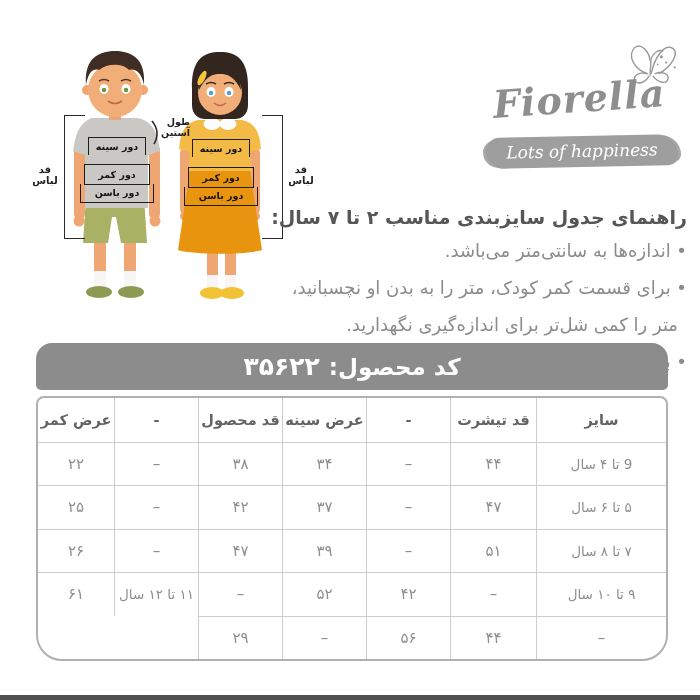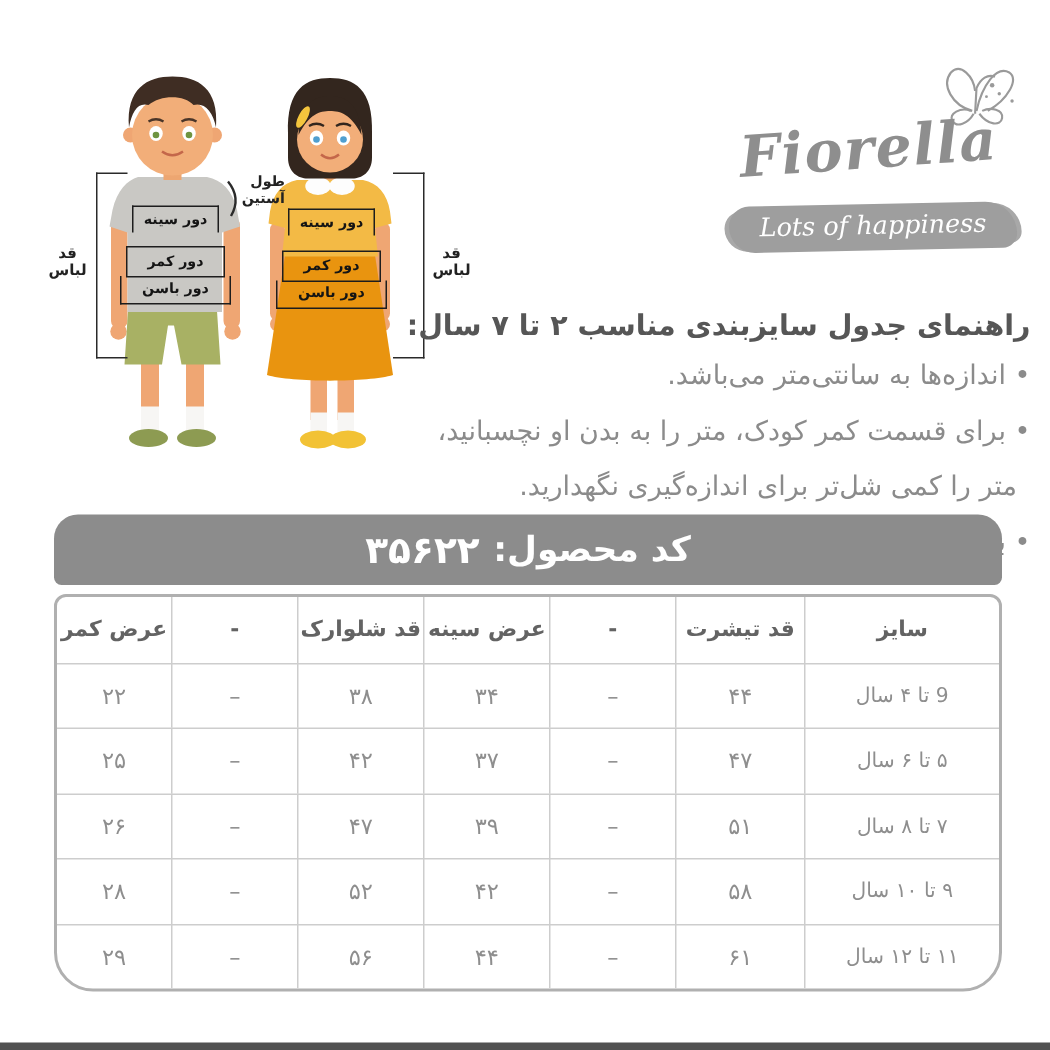--- a/index.html
+++ b/index.html
@@ -194,21 +194,21 @@
     <span class="code-label">کد محصول:</span>
     <span class="code-value">۳۵۶۲۲</span>
   </div>
 
   <div class="size-table">
 
     <div class="st-head">سایز</div>
     <div class="st-head">قد تیشرت</div>
     <div class="st-head">-</div>
     <div class="st-head">عرض سینه</div>
-    <div class="st-head">قد شلوارک</div>
+    <div class="st-head">قد محصول</div>
     <div class="st-head">-</div>
     <div class="st-head">عرض کمر</div>
 
     <div class="st-data st-size">9 تا ۴ سال</div>
     <div class="st-data">۴۴</div>
     <div class="st-data">–</div>
     <div class="st-data">۳۴</div>
     <div class="st-data">۳۸</div>
     <div class="st-data">–</div>
     <div class="st-data">۲۲</div>
@@ -223,26 +223,24 @@
 
     <div class="st-data st-size">۷ تا ۸ سال</div>
     <div class="st-data">۵۱</div>
     <div class="st-data">–</div>
     <div class="st-data">۳۹</div>
     <div class="st-data">۴۷</div>
     <div class="st-data">–</div>
     <div class="st-data">۲۶</div>
 
     <div class="st-data st-size">۹ تا ۱۰ سال</div>
-    <div class="st-data">۵۸</div>
     <div class="st-data">–</div>
     <div class="st-data">۴۲</div>
     <div class="st-data">۵۲</div>
     <div class="st-data">–</div>
-    <div class="st-data">۲۸</div>
 
     <div class="st-data st-size">۱۱ تا ۱۲ سال</div>
     <div class="st-data">۶۱</div>
     <div class="st-data">–</div>
     <div class="st-data">۴۴</div>
     <div class="st-data">۵۶</div>
     <div class="st-data">–</div>
     <div class="st-data">۲۹</div>
   </div>
 

